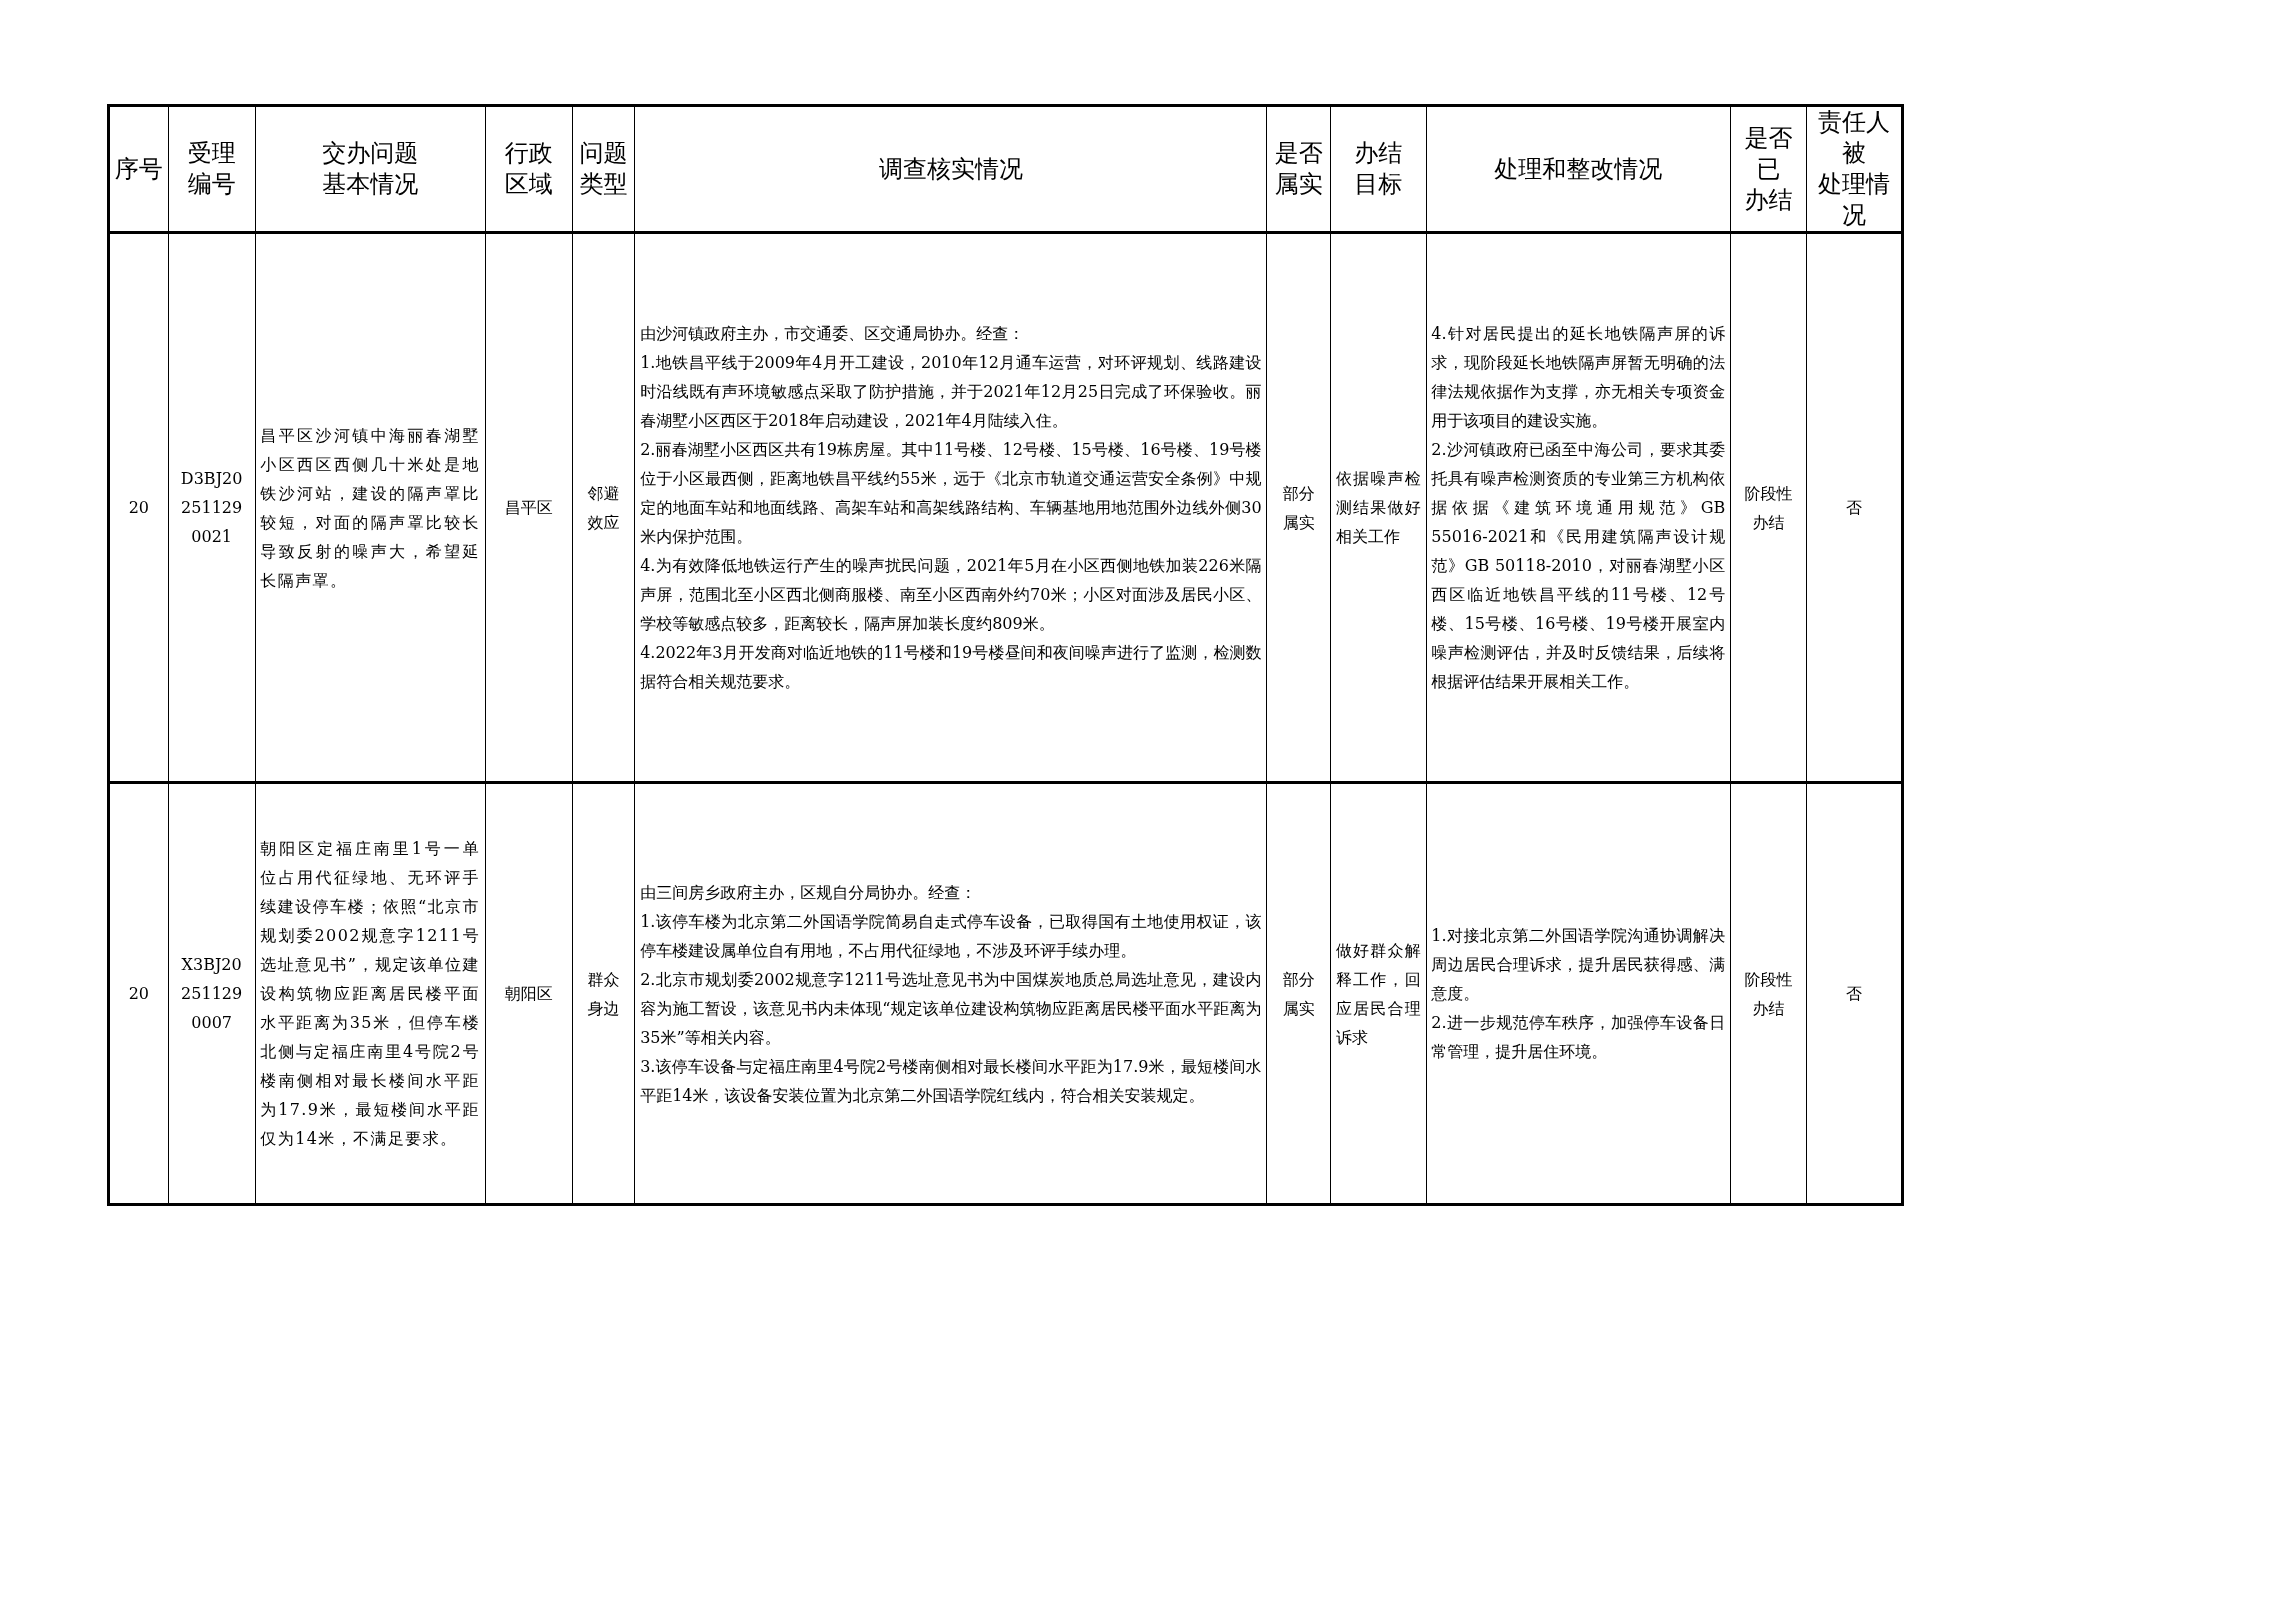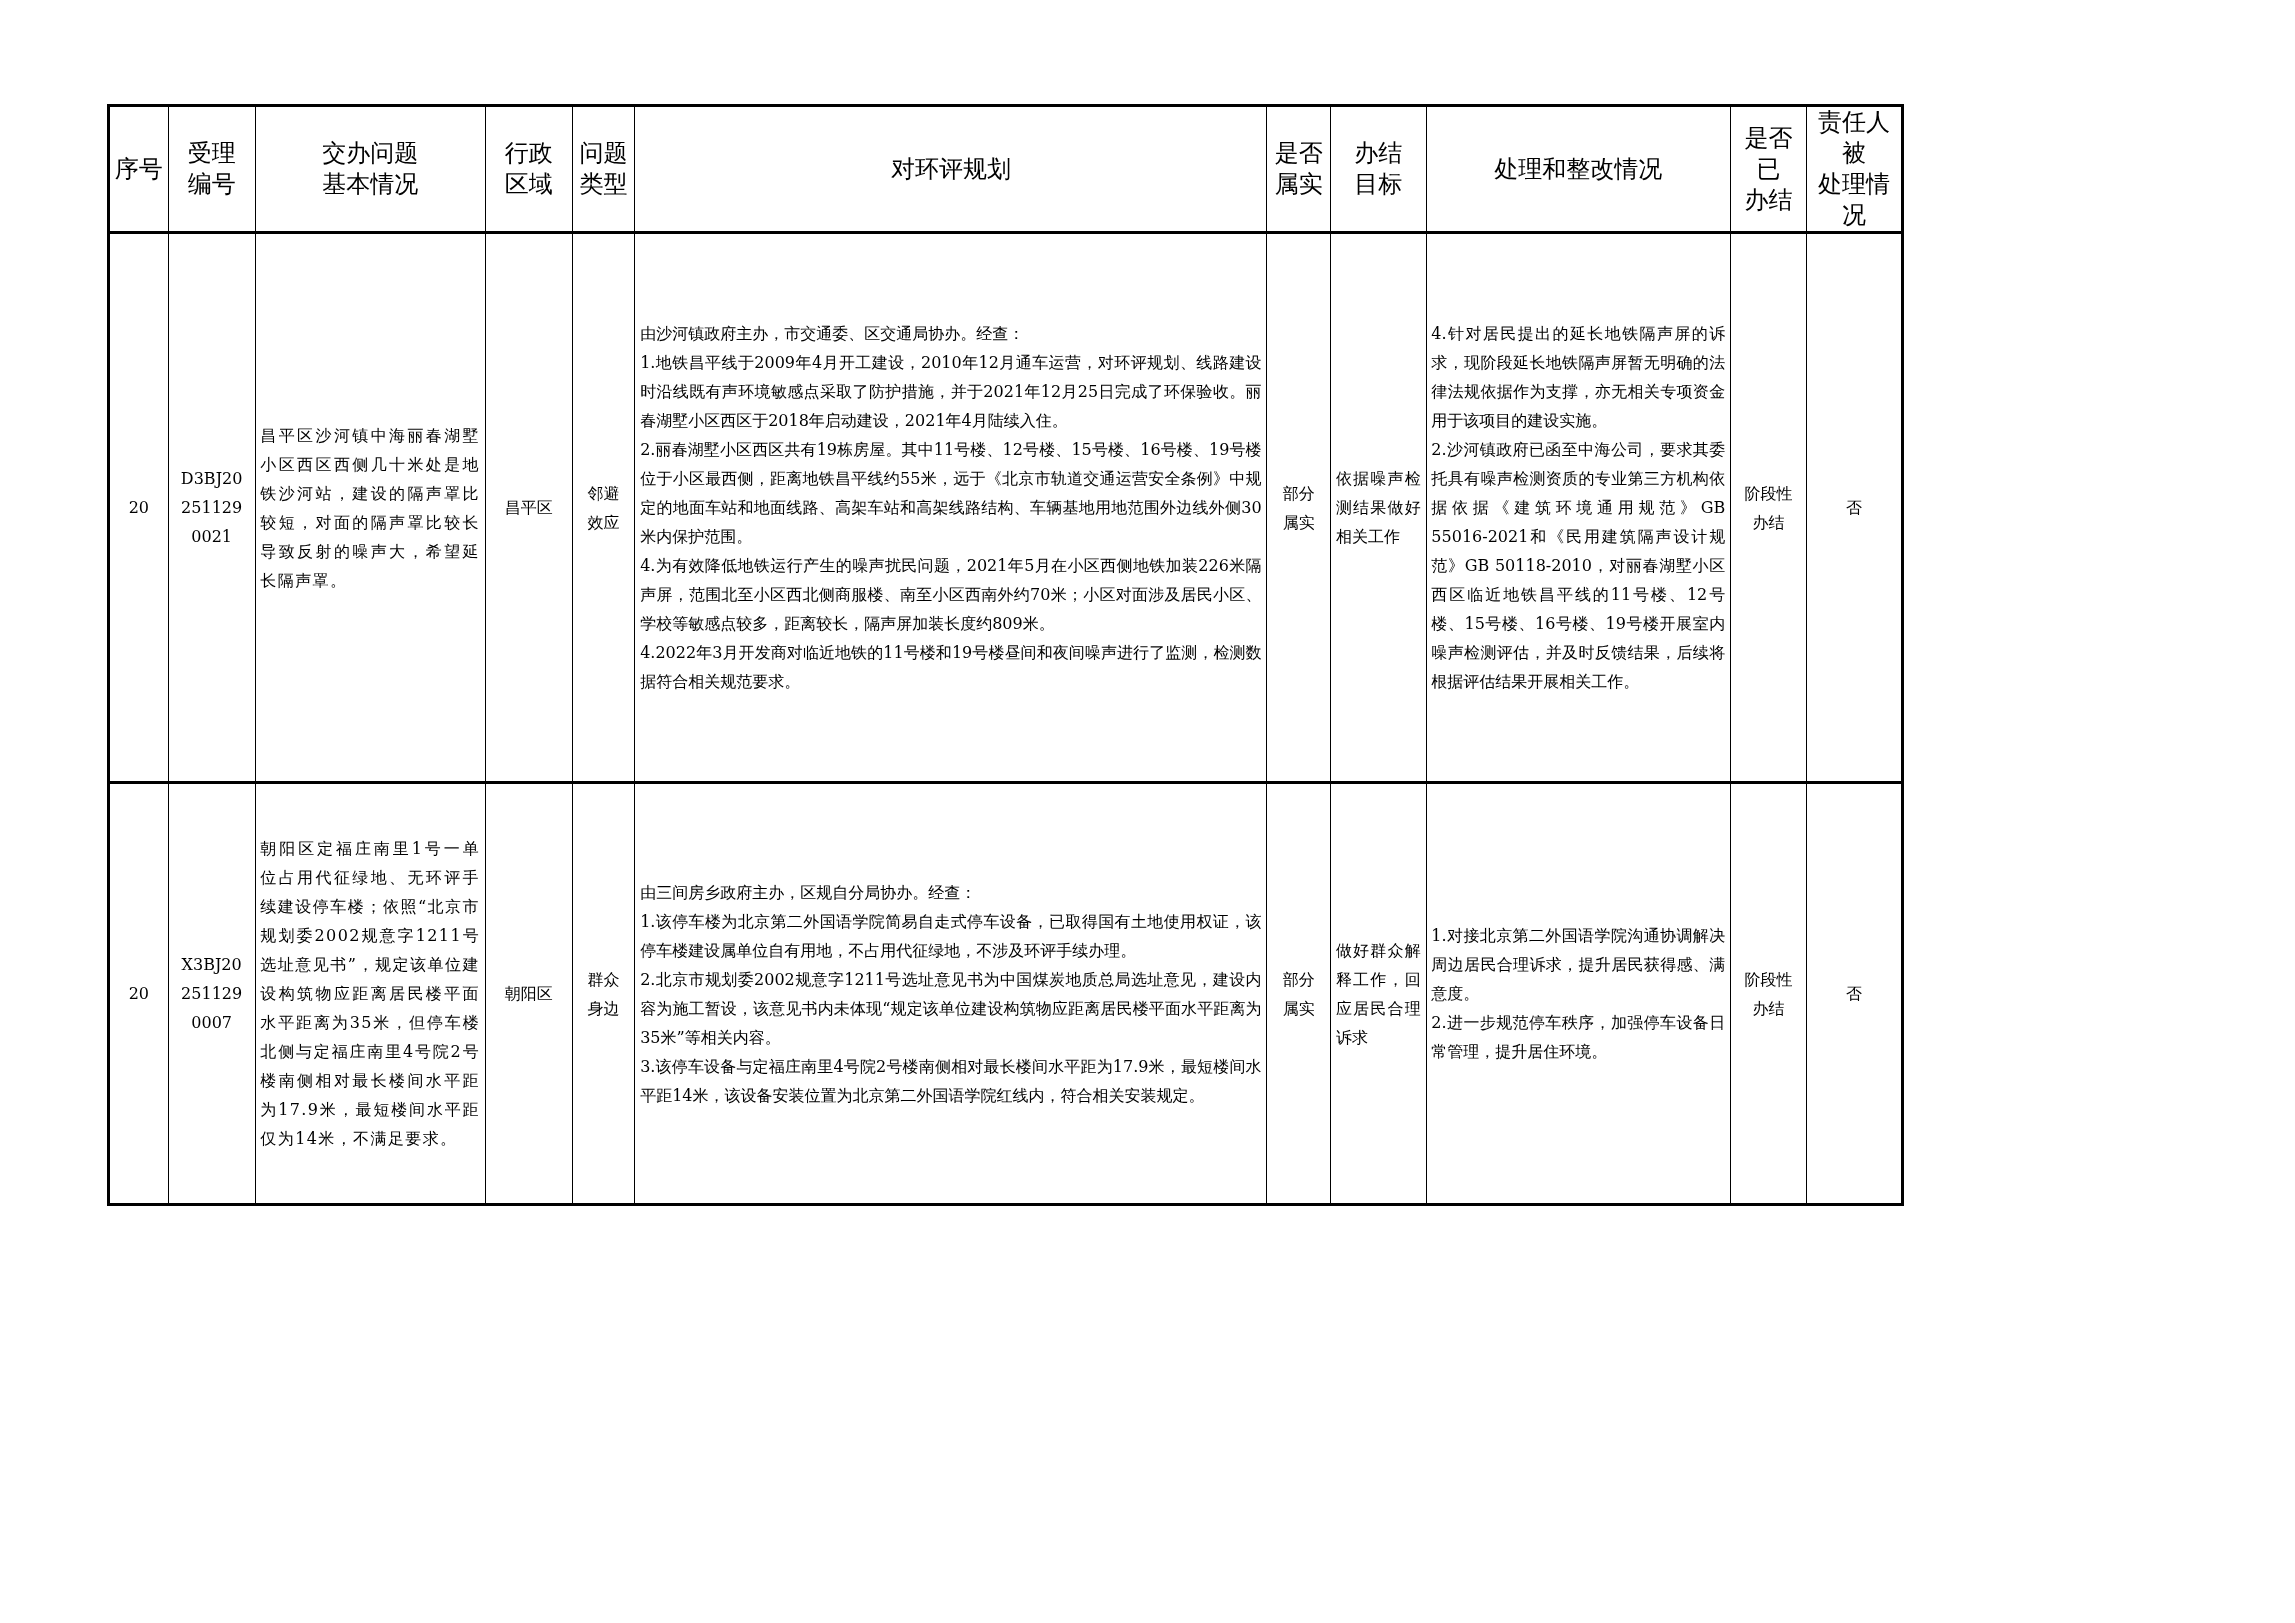--- a/index.html
+++ b/index.html
@@ -42,21 +42,21 @@
         <tr class="head-row">
       <th>序号</th>
       <th style="white-space:pre-line">受理
 编号</th>
       <th style="white-space:pre-line">交办问题
 基本情况</th>
       <th style="white-space:pre-line">行政
 区域</th>
       <th style="white-space:pre-line">问题
 类型</th>
-      <th>对环评规划</th>
+      <th>调查核实情况</th>
       <th style="white-space:pre-line">是否
 属实</th>
       <th style="white-space:pre-line">办结
 目标</th>
       <th>处理和整改情况</th>
       <th style="white-space:pre-line">是否已
 办结</th>
       <th style="white-space:pre-line">责任人被
 处理情况</th>
     </tr>

